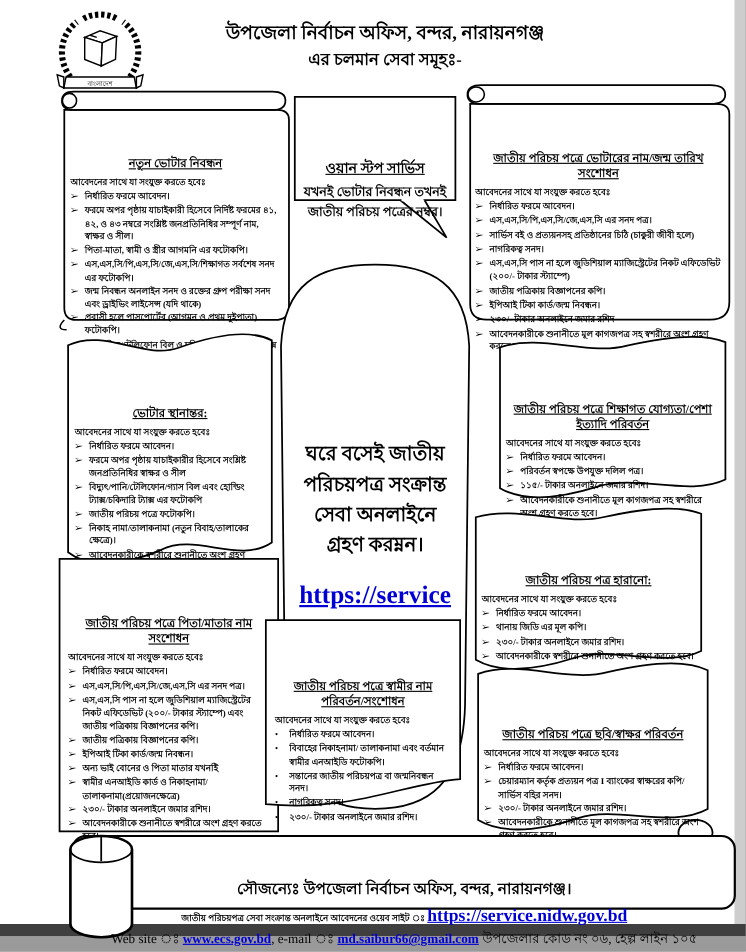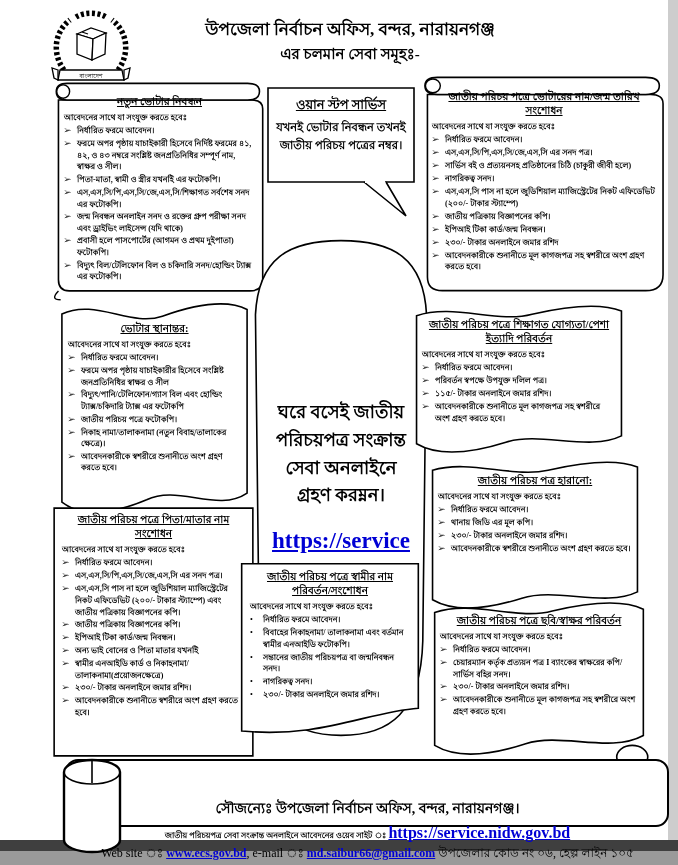--- a/index.html
+++ b/index.html
@@ -14,21 +14,21 @@
   .shape{position:absolute;left:0;top:0;width:100%;height:100%;}
   .shape path,.shape rect,.shape ellipse,.shape circle,.shape line{vector-effect:non-scaling-stroke;}
 
   
   #header-title1{left:110px;top:16px;width:480px;text-align:center;font-size:17px;font-weight:bold;color:#000;}
   #header-title2{left:110px;top:42px;width:480px;text-align:center;font-size:15px;font-weight:bold;color:#000;}
 
   
   .box{position:absolute;}
   .content{position:absolute;left:0;top:0;right:0;bottom:0;padding:16px 12px 6px 12px;box-sizing:border-box;}
-  .btitle{text-align:center;font-weight:bold;text-decoration:underline;font-size:10.5px;line-height:1.35;color:#000;margin-bottom:2px;}
+  .btitle{text-align:center;font-weight:bold;text-decoration:underline;font-size:10.5px;line-height:1.35;color:#000;margin-bottom:2px;margin-top:48px;}
   .intro{font-weight:bold;font-size:8px;color:#000;margin-bottom:1px;}
   .items{font-size:8px;color:#000;}
   .li{display:flex;align-items:flex-start;margin-bottom:1px;}
   .li .mk{width:13px;flex:0 0 13px;font-size:8px;line-height:1.5;}
   .li .tx{flex:1;line-height:1.45;font-weight:bold;}
   .li .tx.b{font-weight:bold;}
 
   
   #box-one-stop .content{padding:10px 8px;}
   #box-one-stop .btitle{font-size:13px;}
@@ -94,21 +94,21 @@
           <div class="li">
             <span class="mk">➢</span>
             <span class="tx">নির্ধারিত ফরমে আবেদন।</span>
           </div>
           <div class="li">
             <span class="mk">➢</span>
             <span class="tx">ফরমে অপর পৃষ্ঠায় যাচাইকারী হিসেবে নির্দিষ্ট ফরমের ৪১, ৪২, ও ৪৩ নম্বরে সংশ্লিষ্ট জনপ্রতিনিধির সম্পূর্ণ নাম, স্বাক্ষর ও সীল।</span>
           </div>
           <div class="li">
             <span class="mk">➢</span>
-            <span class="tx">পিতা-মাতা, স্বামী ও স্ত্রীর যখনইি এর ফটোকপি।</span>
+            <span class="tx">পিতা-মাতা, স্বামী ও স্ত্রীর আগমনি এর ফটোকপি।</span>
           </div>
           <div class="li">
             <span class="mk">➢</span>
             <span class="tx">এস,এস,সি/পি,এস,সি/জে,এস,সি/শিক্ষাগত সর্বশেষ সনদ এর ফটোকপি।</span>
           </div>
           <div class="li">
             <span class="mk">➢</span>
             <span class="tx">জন্ম নিবন্ধন অনলাইন সনদ ও রক্তের গ্রুপ পরীক্ষা সনদ এবং ড্রাইভিং লাইসেন্স (যদি থাকে)</span>
           </div>
           <div class="li">
@@ -227,21 +227,21 @@
             <span class="tx">নিকাহ নামা/তালাকনামা (নতুন বিবাহ/তালাকের ক্ষেত্রে)।</span>
           </div>
           <div class="li">
             <span class="mk">➢</span>
             <span class="tx">আবেদনকারীকে স্বশরীরে শুনানীতে অংশ গ্রহণ করতে হবে।</span>
           </div>
         </div>
     </div>
   </div>
 
-  <div class="box" id="box-edu" style="left:410px;top:300px;width:218px;height:158px;">
+  <div class="box" id="box-edu" style="left:448px;top:300px;width:218px;height:158px;">
     <svg class="shape" viewBox="0 0 100 100" preserveAspectRatio="none">
       <path d="M3 10 C20 2 40 15 56 9 C72 4 88 2 97 7 L97 86 C82 96 60 83 44 90 C28 97 13 99 3 91 Z" fill="#fff" stroke="#000" stroke-width="1.6"></path>
     </svg>
     <div class="content" style="padding-top:18px;">
       <div class="btitle">জাতীয় পরিচয় পত্রে শিক্ষাগত যোগ্যতা/পেশা ইত্যাদি পরিবর্তন</div>
       <div class="intro">আবেদনের সাথে যা সংযুক্ত করতে হবেঃ</div>
       <div class="items">
           <div class="li">
             <span class="mk">➢</span>
             <span class="tx">নির্ধারিত ফরমে আবেদন।</span>

